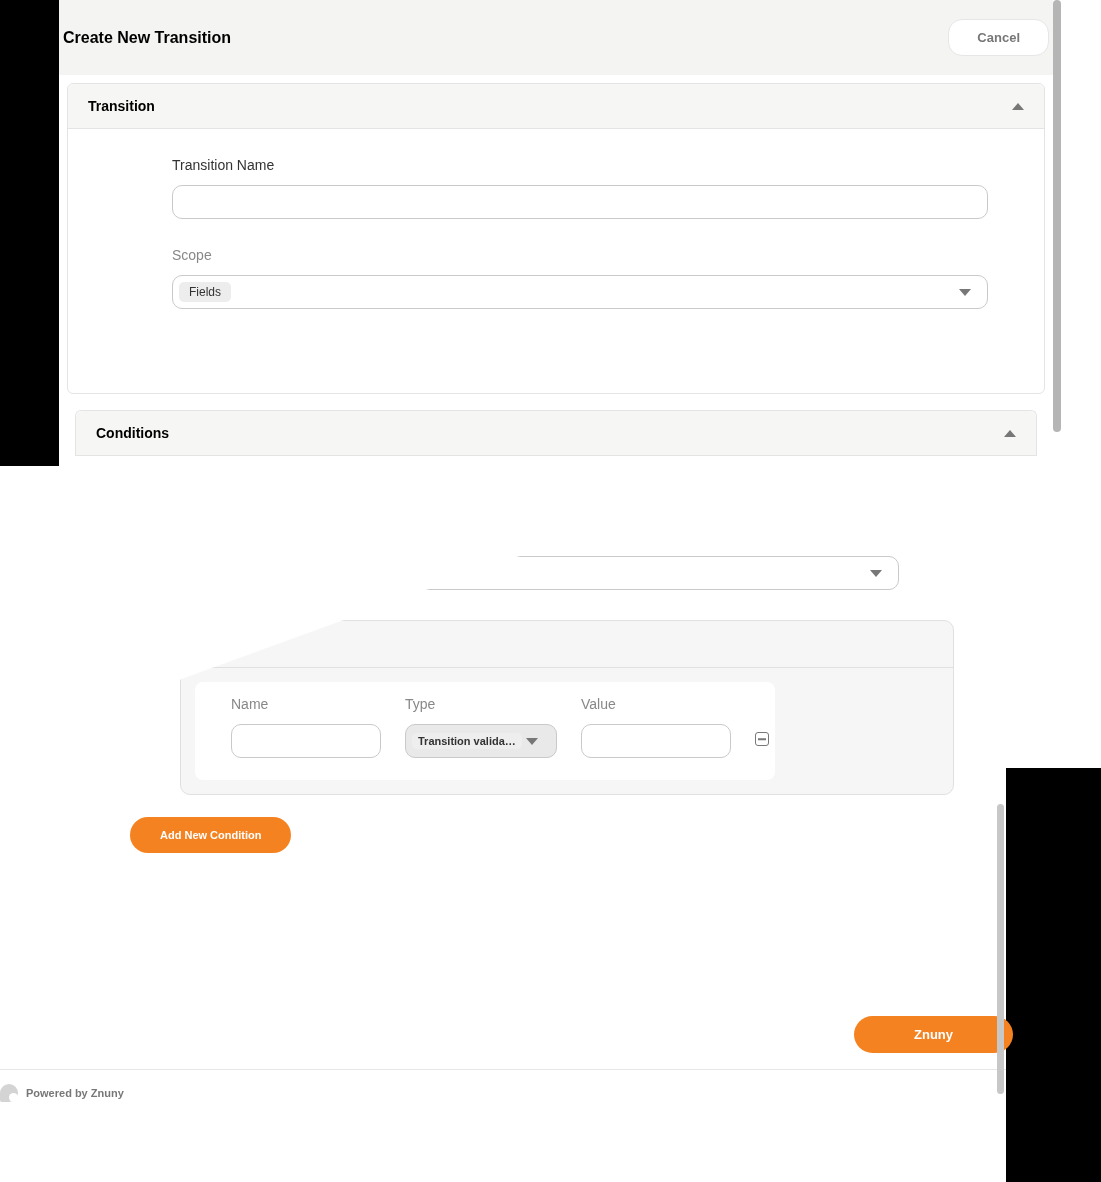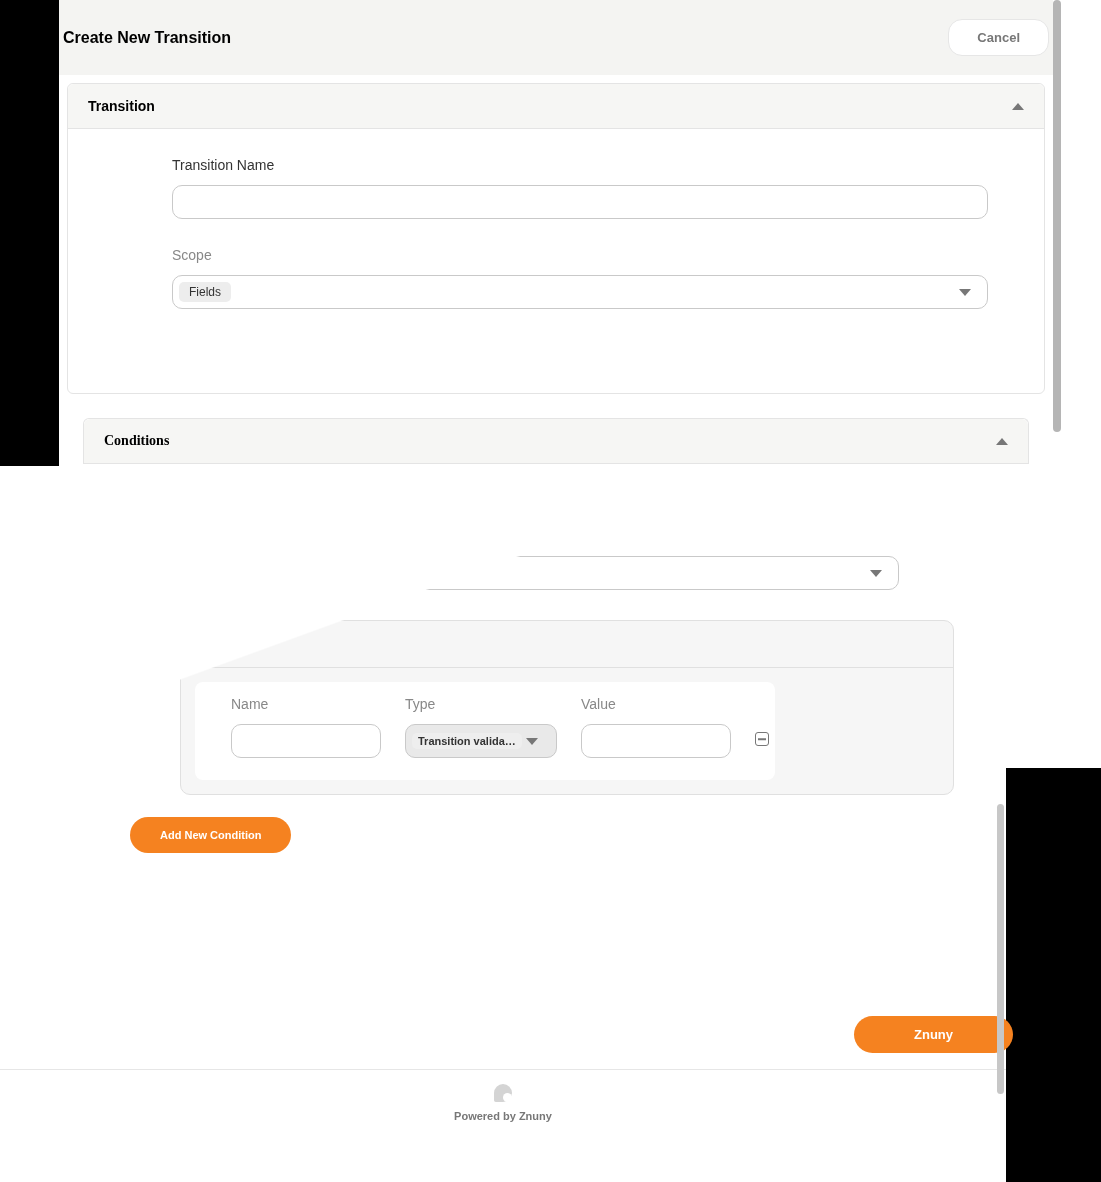--- a/index.html
+++ b/index.html
@@ -115,25 +115,24 @@
   .select-arrow {
     width: 0; height: 0;
     border-left: 6px solid transparent;
     border-right: 6px solid transparent;
     border-top: 7px solid #777;
     margin-right: 12px;
   }
 
   
   .conditions-panel {
-    margin: 24px;
+    margin: 16px;
     border: 1px solid #e4e4e4;
     border-radius: 6px 6px 0 0;
     border-bottom: none;
-    font-family: Liberation Serif, serif;
   }
 
   
   .lower-card {
     position: absolute;
     left: 25px; top: 489px;
     width: 944px;
     background: #fff;
     border-radius: 8px;
     padding-bottom: 20px;
@@ -249,21 +248,21 @@
     font-size: 13px;
   }
 
   
   .footer {
     position: absolute;
     top: 1069px; left: 0; width: 1006px;
     border-top: 1px solid #e6e6e6;
     padding: 14px 0 24px 0;
     display: flex;
-    flex-direction: column;
+    flex-direction: row;
     align-items: center;
     gap: 8px;
   }
   .footer-logo {
     width: 18px; height: 18px;
     background: #d4d4d4;
     border-radius: 50% 50% 50% 10%;
     position: relative;
   }
   .footer-logo::after{

